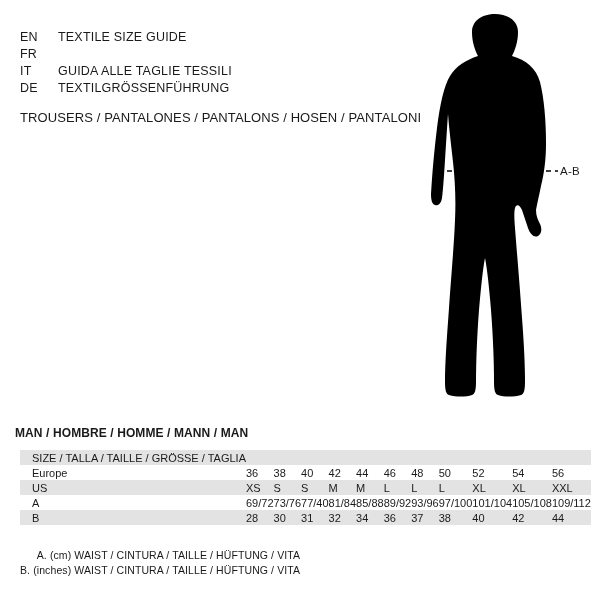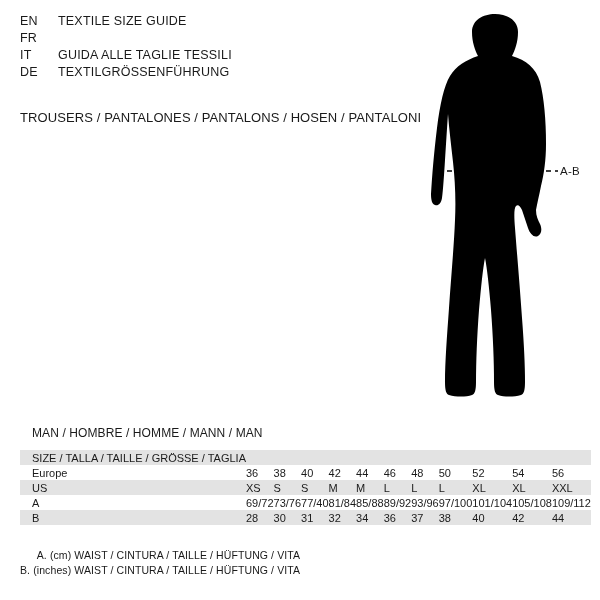--- a/index.html
+++ b/index.html
@@ -18,21 +18,21 @@
   .page {
     position: relative;
     width: 600px;
     height: 600px;
   }
 
   
   .lang-block {
     position: absolute;
     left: 20px;
-    top: 14px;
+    top: 30px;
     width: 360px;
   }
   .lang-row {
     display: flex;
     align-items: baseline;
     height: 17px;
   }
   .lang-code {
     width: 38px;
     font-size: 12.5px;
@@ -66,24 +66,24 @@
     position: absolute;
     left: 160px;
     top: 155px;
     font-size: 11.5px;
     letter-spacing: 0.3px;
   }
 
   
   .man-title {
     position: absolute;
-    left: 32px;
+    left: 15px;
     top: 426px;
     font-size: 12px;
-    font-weight: normal;
+    font-weight: bold;
     letter-spacing: 0.1px;
   }
 
   table.size-table {
     position: absolute;
     left: 20px;
     top: 450px;
     width: 560px;
     border-collapse: collapse;
     font-size: 11px;

